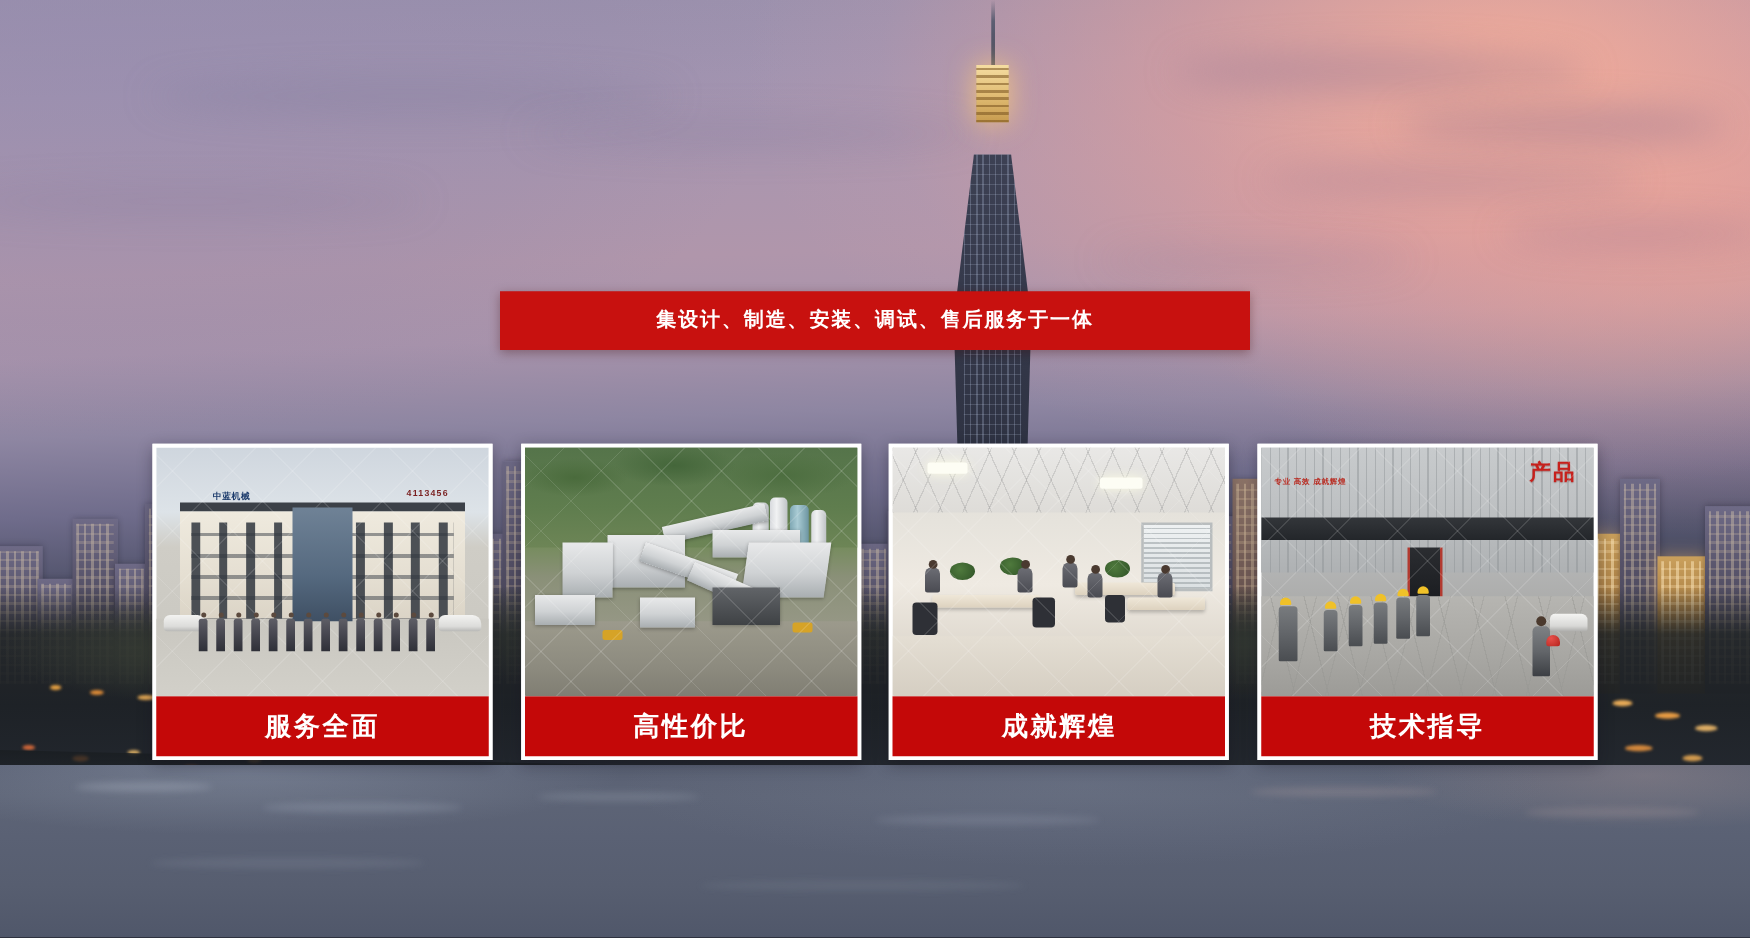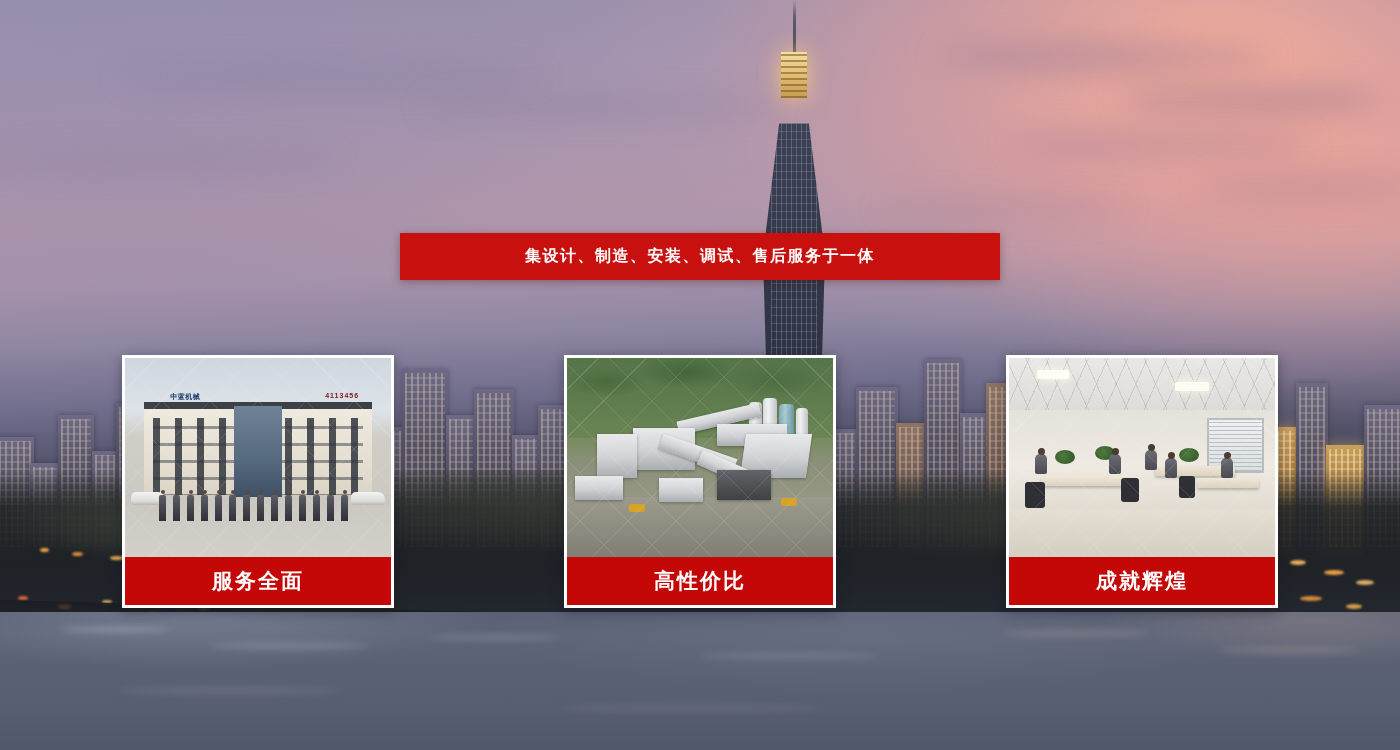--- a/index.html
+++ b/index.html
@@ -774,15 +774,40 @@
           <div class="worker" style="left:100px; top:96px;"></div>
           <div class="worker" style="left:136px; top:92px;"></div>
           <div class="worker" style="left:156px; top:100px;"></div>
           <div class="worker" style="left:212px; top:100px;"></div>
         </div>
         <div class="wm"></div>
       </div>
       <div class="caption">成就辉煌</div>
     </div>
 
+    <div class="card">
+      <div class="photo">
+        <div class="photo-inner c4">
+          <div class="wall"></div>
+          <div class="bigtext">产品</div>
+          <div class="smalltext">专业
+高效
+成就辉煌</div>
+          <div class="band"></div>
+          <div class="door"></div>
+          <div class="yard"></div>
+          <div class="truck"></div>
+          <div class="wkr" style="left:14px;  bottom:14%; width:15px; height:44px;"></div>
+          <div class="wkr" style="left:50px;  bottom:18%;"></div>
+          <div class="wkr" style="left:70px;  bottom:20%;"></div>
+          <div class="wkr" style="left:90px;  bottom:21%;"></div>
+          <div class="wkr" style="left:108px; bottom:23%;"></div>
+          <div class="wkr" style="left:124px; bottom:24%;"></div>
+          <div class="boss"></div>
+          <div class="helmet-red"></div>
+        </div>
+        <div class="wm"></div>
+      </div>
+      <div class="caption">技术指导</div>
+    </div>
 
   </div>
 </div>
 
 </body></html>

